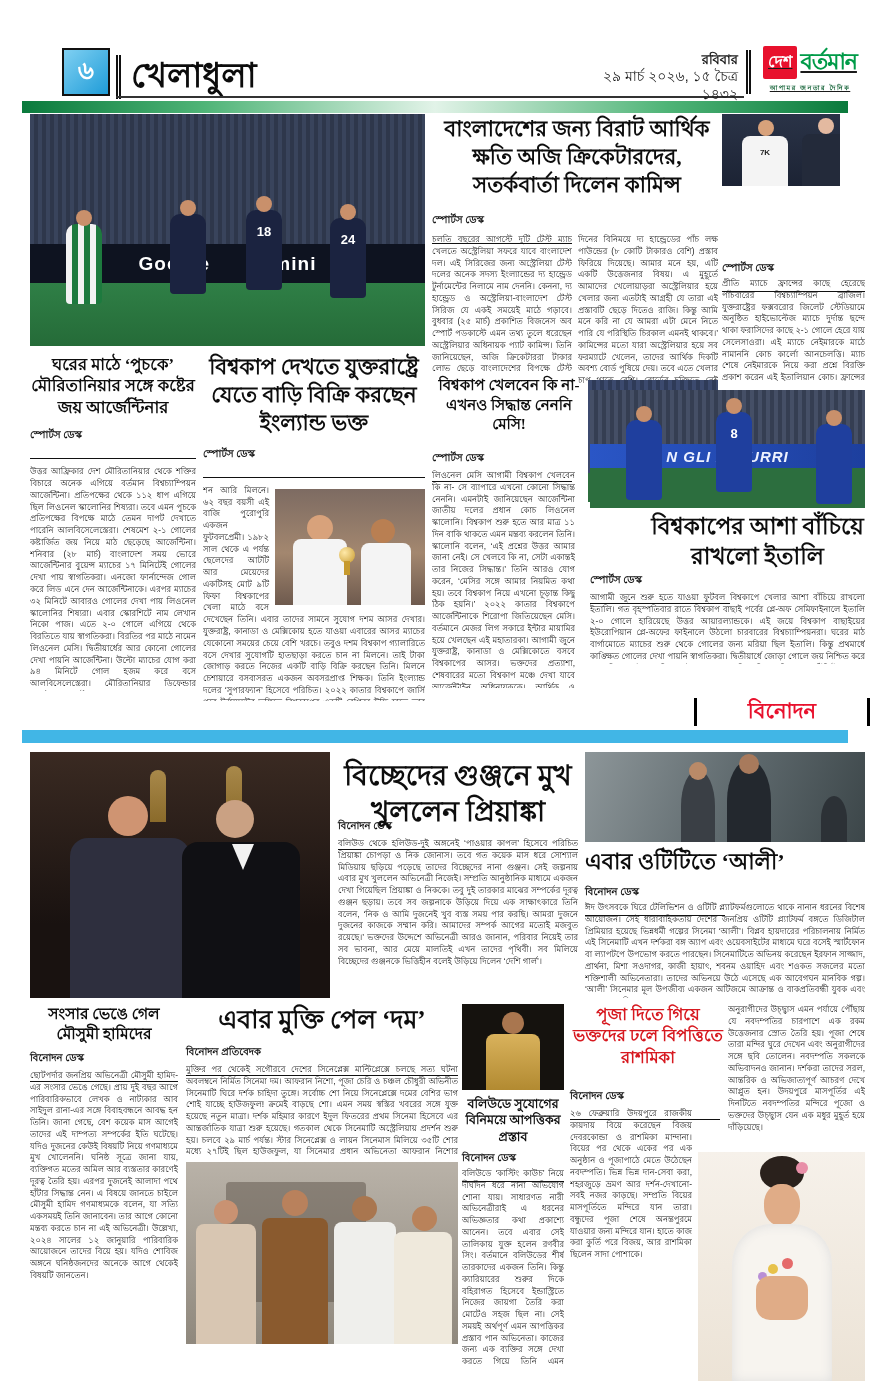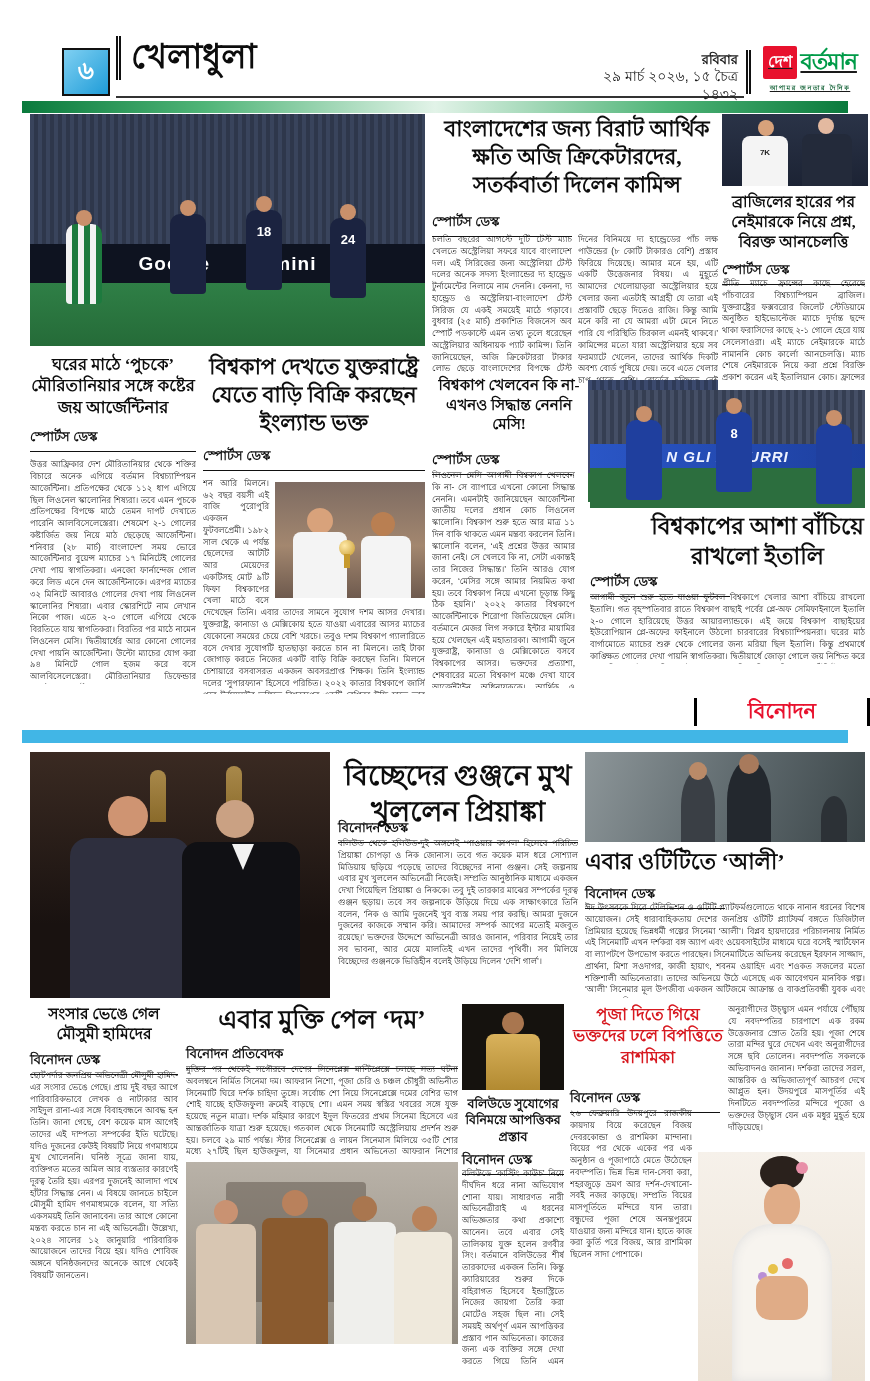--- a/index.html
+++ b/index.html
@@ -3,37 +3,37 @@
 <meta charset="utf-8">
 <style>
   html,body{margin:0;padding:0;background:#e9e9e9;}
   #page{position:relative;width:870px;height:1381px;background:#ffffff;margin:0 auto;
         font-family:"Liberation Sans",sans-serif;color:#1a1a1a;overflow:hidden;}
   .abs{position:absolute;}
   
   .pagenum{left:62px;top:48px;width:44px;height:44px;background:linear-gradient(135deg,#7fd0f2,#1f9cd8);
            border:2px solid #111;color:#fff;font-size:25px;font-weight:bold;display:flex;align-items:center;justify-content:center;}
   .dbar{width:0;height:44px;border-left:5px double #111;}
-  .section-title{left:116px;top:34px;height:48px;display:flex;align-items:center;gap:10px;}
+  .section-title{left:116px;top:53px;height:48px;display:flex;align-items:center;gap:10px;}
   .section-title .txt{font-family:"Liberation Serif",serif;font-size:34px;font-weight:800;color:#0c0c0c;}
   .header-rule{left:116px;top:96px;width:628px;border-top:2px solid #333;height:0;}
   .datebox{left:586px;top:52px;width:152px;text-align:right;line-height:1.25;}
   .datebox .day{font-size:13px;font-weight:bold;}
   .datebox .dt{font-size:14px;}
   .dbar2{left:746px;top:50px;}
   .logo{left:756px;top:44px;width:108px;text-align:center;text-decoration:underline;}
   .logo-row{display:flex;align-items:center;justify-content:center;gap:3px;}
   .logo-red{background:#e8112d;color:#fff;font-weight:800;font-size:16px;padding:3px 5px;border-radius:2px;}
   .logo-green{color:#009b48;font-weight:800;font-size:22px;letter-spacing:-1px;}
   .logo-tag{font-size:6.5px;letter-spacing:1.5px;color:#0a5c2f;margin-top:2px;font-weight:bold;}
   .greenbar{left:22px;top:101px;width:826px;height:12px;
             background:linear-gradient(90deg,#0a7a3c 0%,#4fb477 22%,#e2f3e8 50%,#4fb477 78%,#0a7a3c 100%);}
   
   .hl{font-family:"Liberation Serif",serif;font-weight:800;color:#0d0d0d;text-align:center;line-height:1.3;}
-  .byline{font-size:13px;font-weight:bold;color:#111;border-bottom:1.5px solid #111;padding-bottom:3px;}
+  .byline{font-size:10px;font-weight:bold;color:#111;border-bottom:1.5px solid #111;padding-bottom:14px;}
   .bodytxt{font-size:8.4px;line-height:1.4;text-align:justify;color:#1c1c1c;overflow:hidden;}
   .red{color:#d71920;}
   
   .ph{overflow:hidden;}
   .crowd{position:absolute;left:0;top:0;right:0;height:56%;
          background:repeating-linear-gradient(90deg,#39445c 0 4px,#2e374b 4px 8px),linear-gradient(#4a5570,#2c3448);}
   .board{position:absolute;left:0;top:56%;right:0;height:17%;background:#0e1320;color:#fff;
          display:flex;align-items:center;justify-content:center;gap:36px;font-size:19px;font-weight:600;letter-spacing:1px;}
   .pitch{position:absolute;left:0;bottom:0;right:0;height:27%;background:linear-gradient(#2f7f46,#256b38);}
   .player{position:absolute;width:36px;height:80px;border-radius:10px 10px 4px 4px;}
@@ -133,27 +133,26 @@
   <div class="abs bodytxt" style="left:578px;top:234px;width:140px;height:150px;">দিনের বিনিময়ে দ্য হান্ড্রেডের পাঁচ লক্ষ পাউন্ডের (৮ কোটি টাকারও বেশি) প্রস্তাব ফিরিয়ে দিয়েছে। আমার মনে হয়, এটি একটি উত্তেজনার বিষয়। এ মুহূর্তে আমাদের খেলোয়াড়রা অস্ট্রেলিয়ার হয়ে খেলার জন্য এতটাই আগ্রহী যে তারা এই প্রস্তাবটি ছেড়ে দিতেও রাজি। কিন্তু আমি মনে করি না যে আমরা এটা মেনে নিতে পারি যে পরিস্থিতি চিরকাল এমনই থাকবে।’ কামিন্সের মতো যারা অস্ট্রেলিয়ার হয়ে সব ফরম্যাটে খেলেন, তাদের আর্থিক দিকটি অবশ্য বোর্ড পুষিয়ে দেয়। তবে এতে খেলার চাপ থাকে বেশি। বোর্ডের চুক্তিতে নেই এমন ক্রিকেটাররা কম খেলেই বেশি আয় করে থাকেন ফ্র্যাঞ্চাইজি লিগে খেলার মাধ্যমে। সেদিকেও মনোযোগ দেওয়ার আহ্বান জানিয়েছেন এই তারকা পেসার। ভবিষ্যতে বেছে বেছে খেলার কথা ভাবছেন জানিয়ে কামিন্স বলেন, ‘অবশ্যই আমিও নির্দিষ্ট সিরিজগুলোকে অগ্রাধিকার দেব। আমি এখনও তিন ফরম্যাটেই অবশ্য খেলতে।’</div>
 
   <div class="abs hl" style="left:432px;top:376px;width:154px;font-size:15px;">বিশ্বকাপ খেলবেন কি না- এখনও সিদ্ধান্ত নেননি মেসি!</div>
   <div class="abs byline" style="left:432px;top:450px;width:140px;">স্পোর্টস ডেস্ক</div>
   <div class="abs bodytxt" style="left:432px;top:470px;width:143px;height:218px;">লিওনেল মেসি আগামী বিশ্বকাপ খেলবেন কি না- সে ব্যাপারে এখনো কোনো সিদ্ধান্ত নেননি। এমনটাই জানিয়েছেন আর্জেন্টিনা জাতীয় দলের প্রধান কোচ লিওনেল স্কালোনি। বিশ্বকাপ শুরু হতে আর মাত্র ১১ দিন বাকি থাকতে এমন মন্তব্য করলেন তিনি। স্কালোনি বলেন, ‘এই প্রশ্নের উত্তর আমার জানা নেই। সে খেলবে কি না, সেটা একান্তই তার নিজের সিদ্ধান্ত।’ তিনি আরও যোগ করেন, ‘মেসির সঙ্গে আমার নিয়মিত কথা হয়। তবে বিশ্বকাপ নিয়ে এখনো চূড়ান্ত কিছু ঠিক হয়নি।’ ২০২২ কাতার বিশ্বকাপে আর্জেন্টিনাকে শিরোপা জিতিয়েছেন মেসি। বর্তমানে মেজর লিগ সকারে ইন্টার মায়ামির হয়ে খেলছেন এই মহাতারকা। আগামী জুনে যুক্তরাষ্ট্র, কানাডা ও মেক্সিকোতে বসবে বিশ্বকাপের আসর। ভক্তদের প্রত্যাশা, শেষবারের মতো বিশ্বকাপ মঞ্চে দেখা যাবে আর্জেন্টাইন অধিনায়ককে। আর্থিক ও শারীরিক অবস্থাও এর সঙ্গে আন্তর্জাতিক সূচিতে ভূমিকা রাখবে বলে জানা গেছে।</div>
   <div class="abs ph" style="left:588px;top:380px;width:130px;height:122px;background:repeating-linear-gradient(90deg,#3c4a6e 0 4px,#2f3b58 4px 8px);">
     <div class="pitch" style="height:24%;background:#2c6e3e;"></div>
     <div class="player" style="left:50px;top:30px;background:#1f3f9e;"></div>
   </div>
 
-  <div class="abs ph" style="left:722px;top:114px;width:146px;height:72px;background:linear-gradient(#2a3347,#1c2334);">
+  <div class="abs ph" style="left:722px;top:114px;width:118px;height:72px;background:linear-gradient(#2a3347,#1c2334);">
     <span class="fig-head" style="left:36px;top:6px;width:16px;height:16px;background:#d8a27b;"></span>
     <span class="whitejersey" style="left:20px;top:22px;width:46px;height:50px;font-size:8px;">7K</span>
     <span class="fig-head" style="left:96px;top:4px;width:16px;height:16px;background:#e3b9a0;"></span>
     <span class="suit" style="left:80px;top:20px;width:50px;height:52px;"></span>
   </div>
-  <div class="abs hl" style="left:722px;top:192px;width:143px;font-size:15.5px;">ব্রাজিলের হারের পর নেইমারকে নিয়ে প্রশ্ন, বিরক্ত আনচেলত্তি</div>
   <div class="abs byline" style="left:722px;top:260px;width:143px;">স্পোর্টস ডেস্ক</div>
   <div class="abs bodytxt" style="left:722px;top:278px;width:143px;height:106px;">প্রীতি ম্যাচে ফ্রান্সের কাছে হেরেছে পাঁচবারের বিশ্বচ্যাম্পিয়ন ব্রাজিল। যুক্তরাষ্ট্রের ফক্সবরোর জিলেট স্টেডিয়ামে অনুষ্ঠিত হাইভোল্টেজ ম্যাচে দুর্দান্ত ছন্দে থাকা ফরাসিদের কাছে ২-১ গোলে হেরে যায় সেলেসাওরা। এই ম্যাচে নেইমারকে মাঠে নামাননি কোচ কার্লো আনচেলত্তি। ম্যাচ শেষে নেইমারকে নিয়ে করা প্রশ্নে বিরক্তি প্রকাশ করেন এই ইতালিয়ান কোচ। ফ্রান্সের কাছে হারের পর গণমাধ্যমকে ব্রাজিলের কোচ বলেন, ‘ম্যাচ হারলে কেউই খুশি হয় না। তাই বলতে পারেন, এই ফলে আমি অর্ধেক সন্তুষ্ট। সামনে এখনো দীর্ঘ পথ, তবে ইতিবাচক থাকার মতো কারণও আছে।’</div>
 
   <div class="abs ph" style="left:590px;top:390px;width:275px;height:118px;background:repeating-linear-gradient(90deg,#454f66 0 4px,#353e52 4px 8px);">
     <div class="azz-board">N GLI AZZURRI</div>
     <div class="pitch" style="height:34%;background:#2c6e3e;"></div>
     <div class="player" style="left:36px;top:30px;background:#1f3f9e;"></div>
     <div class="player" style="left:126px;top:22px;background:#1f3f9e;">
       <span class="num">8</span>
     </div>

